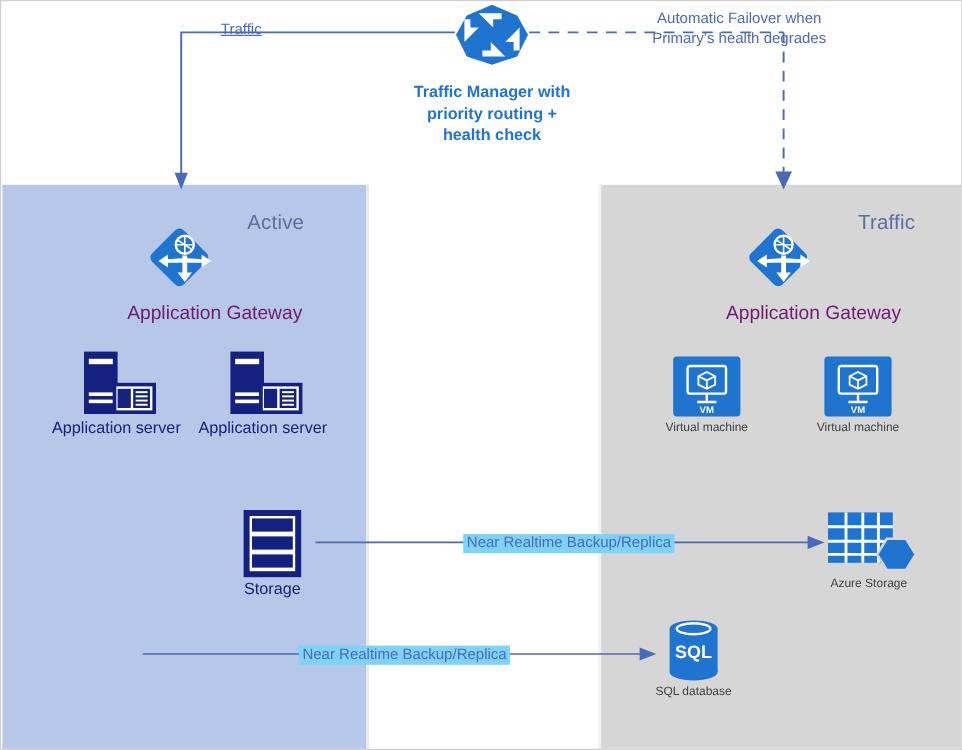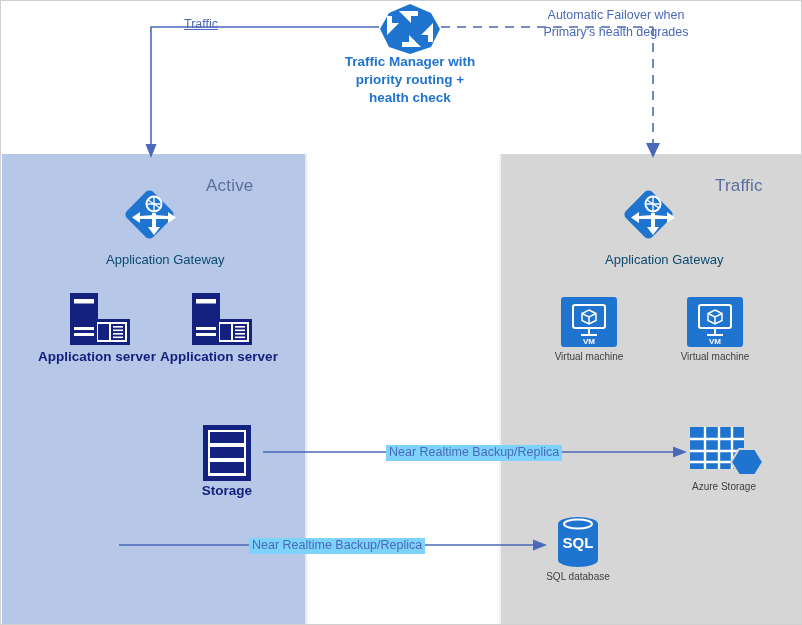--- a/index.html
+++ b/index.html
@@ -13,34 +13,34 @@
   #passive-panel{left:498px;top:153px;width:303px;height:471px;background:#d6d6d6;border-left:2px solid #f2f2f2;}
   .panel-title{position:absolute;font-size:17px;color:#5b6e9e;letter-spacing:.2px;}
   #active-title{left:205px;top:175px;}
   #passive-title{left:714px;top:175px;}
 
   .node{position:absolute;text-align:center;}
   .node .cap{
     display:block;white-space:nowrap;line-height:1.15;
   }
   .cap-blue{color:#404040;font-size:10px;}
-  .cap-navy{color:#15217e;font-size:13.5px;font-weight:bold;}
-  .cap-grey{color:#0c4a6e;font-size:13px;}
+  .cap-navy{color:#15217e;font-size:13.5px;font-weight:normal;}
+  .cap-grey{color:#701a75;font-size:16px;}
 
   svg{display:block;overflow:visible;}
 
   
   #wires{position:absolute;left:0;top:0;width:802px;height:625px;pointer-events:none;}
   .edge-label{
     position:absolute;font-size:12.5px;color:#4a69b8;background:#7dd3fc;
     padding:0 3px;white-space:nowrap;line-height:1.25;
   }
   .edge-label.plain{background:transparent;}
   #tm-caption{
-    position:absolute;left:339px;top:52px;width:140px;text-align:center;
+    position:absolute;left:339px;top:67px;width:140px;text-align:center;
     font-size:13.5px;color:#1f74d0;font-weight:bold;line-height:1.32;
   }
   #failover-label{
     position:absolute;left:535px;top:6px;width:160px;text-align:center;
     font-size:12.5px;color:#4a69b8;line-height:1.35;
   }
   #traffic-label{position:absolute;left:180px;top:16px;text-decoration:underline;}
 </style>
 </head>
 <body>

